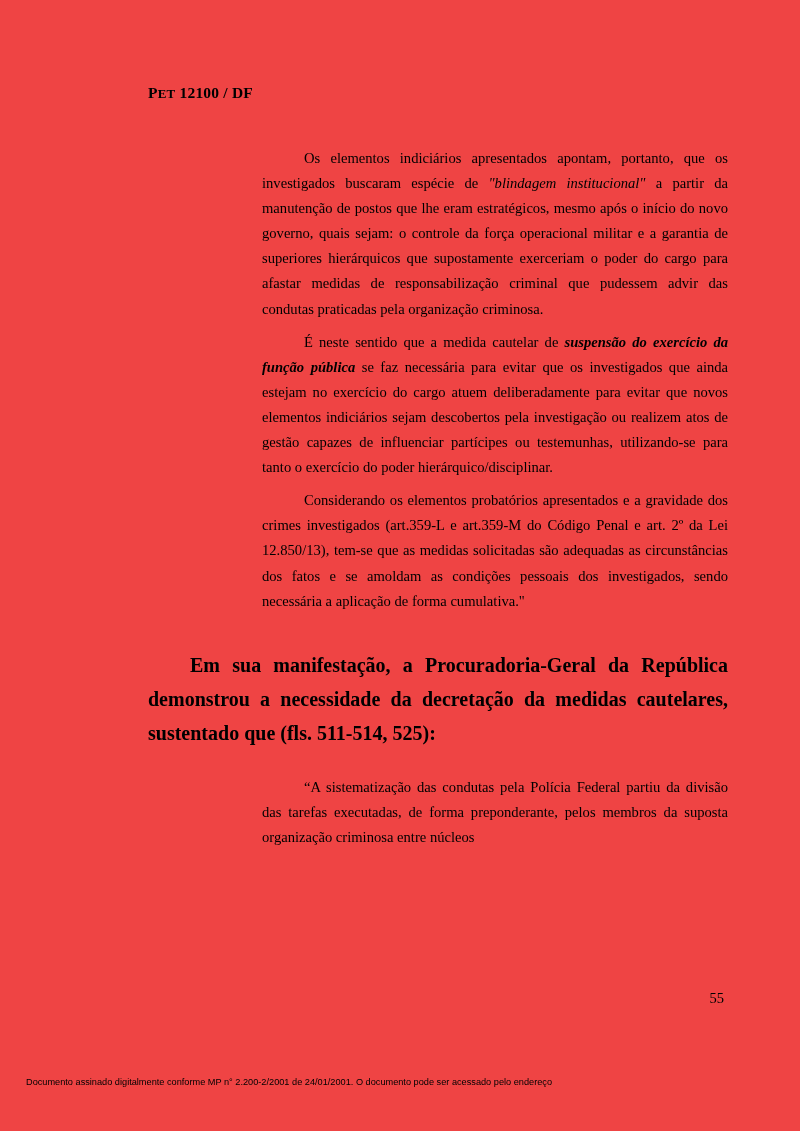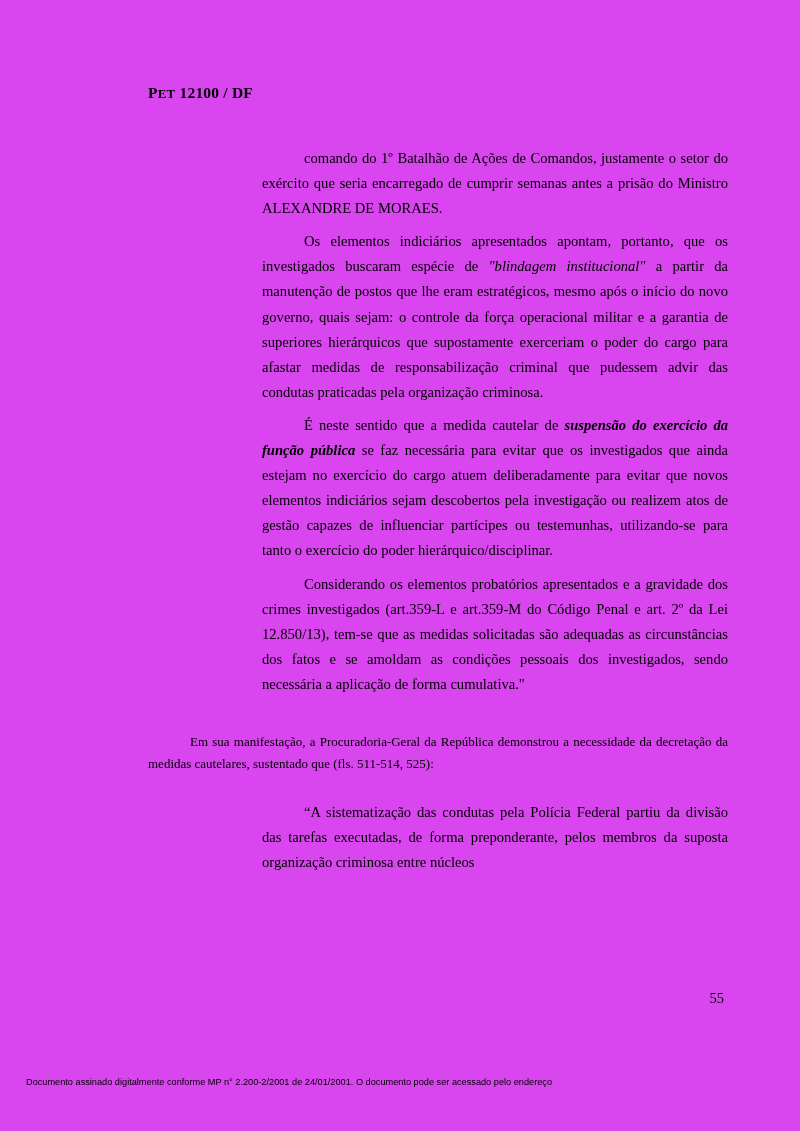--- a/index.html
+++ b/index.html
@@ -4,21 +4,21 @@
 <style>
   html, body {
     margin: 0;
     padding: 0;
     background: #ffffff;
   }
   .page {
     position: relative;
     width: 800px;
     height: 1131px;
-    background: #d946ef;
+    background: #ef4444;
     font-family: "Liberation Serif", serif;
     color: #000000;
     box-sizing: border-box;
     overflow: hidden;
   }
   .content {
     position: absolute;
     left: 0;
     top: 0;
     width: 800px;
@@ -53,21 +53,22 @@
   }
   p.spaced {
     margin-top: 8px;
   }
   .outer-block {
     margin-top: 34px;
     margin-left: 0px;
     width: 580px;
   }
   .outer-block p {
-    font-size: 13px;
+    font-size: 20px;
+    font-weight: bold;
   }
   .quote-block2 {
     margin-left: 114px;
     margin-top: 24px;
     width: 466px;
   }
   i {
     font-style: italic;
   }
   .bolditalic {
@@ -100,21 +101,20 @@
 <body>
 
 <div class="page">
 
   <div class="content">
 
     <div class="doc-header"><span>P</span><span class="smallcaps">ET</span><span> 12100 / DF</span></div>
 
     <div class="quote-block">
 
-      <p class="indent"><span>comando do 1º Batalhão de Ações de Comandos, justamente o setor do exército que seria encarregado de cumprir semanas antes a prisão do Ministro ALEXANDRE DE MORAES.</span></p>
 
       <p class="indent spaced"><span>Os elementos indiciários apresentados apontam, portanto, que os investigados buscaram espécie de </span><i>"blindagem institucional"</i><span> a partir da manutenção de postos que lhe eram estratégicos, mesmo após o início do novo governo, quais sejam: o controle da força operacional militar e a garantia de superiores hierárquicos que supostamente exerceriam o poder do cargo para afastar medidas de responsabilização criminal que pudessem advir das condutas praticadas pela organização criminosa.</span></p>
 
       <p class="indent spaced"><span>É neste sentido que a medida cautelar de </span><span class="bolditalic">suspensão do exercício da função pública</span><span> se faz necessária para evitar que os investigados que ainda estejam no exercício do cargo atuem deliberadamente para evitar que novos elementos indiciários sejam descobertos pela investigação ou realizem atos de gestão capazes de influenciar partícipes ou testemunhas, utilizando-se para tanto o exercício do poder hierárquico/disciplinar.</span></p>
 
       <p class="indent spaced"><span>Considerando os elementos probatórios apresentados e a gravidade dos crimes investigados (art.359-L e art.359-M do Código Penal e art. 2º da Lei 12.850/13), tem-se que as medidas solicitadas são adequadas as circunstâncias dos fatos e se amoldam as condições pessoais dos investigados, sendo necessária a aplicação de forma cumulativa."</span></p>
 
     </div>
 
     <div class="outer-block">

